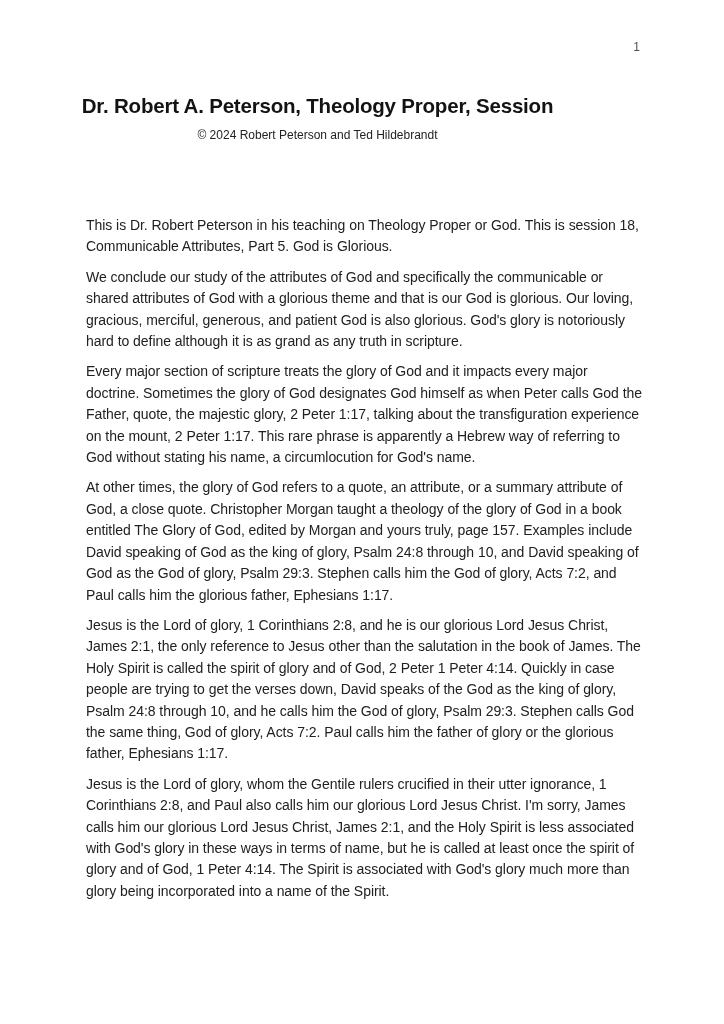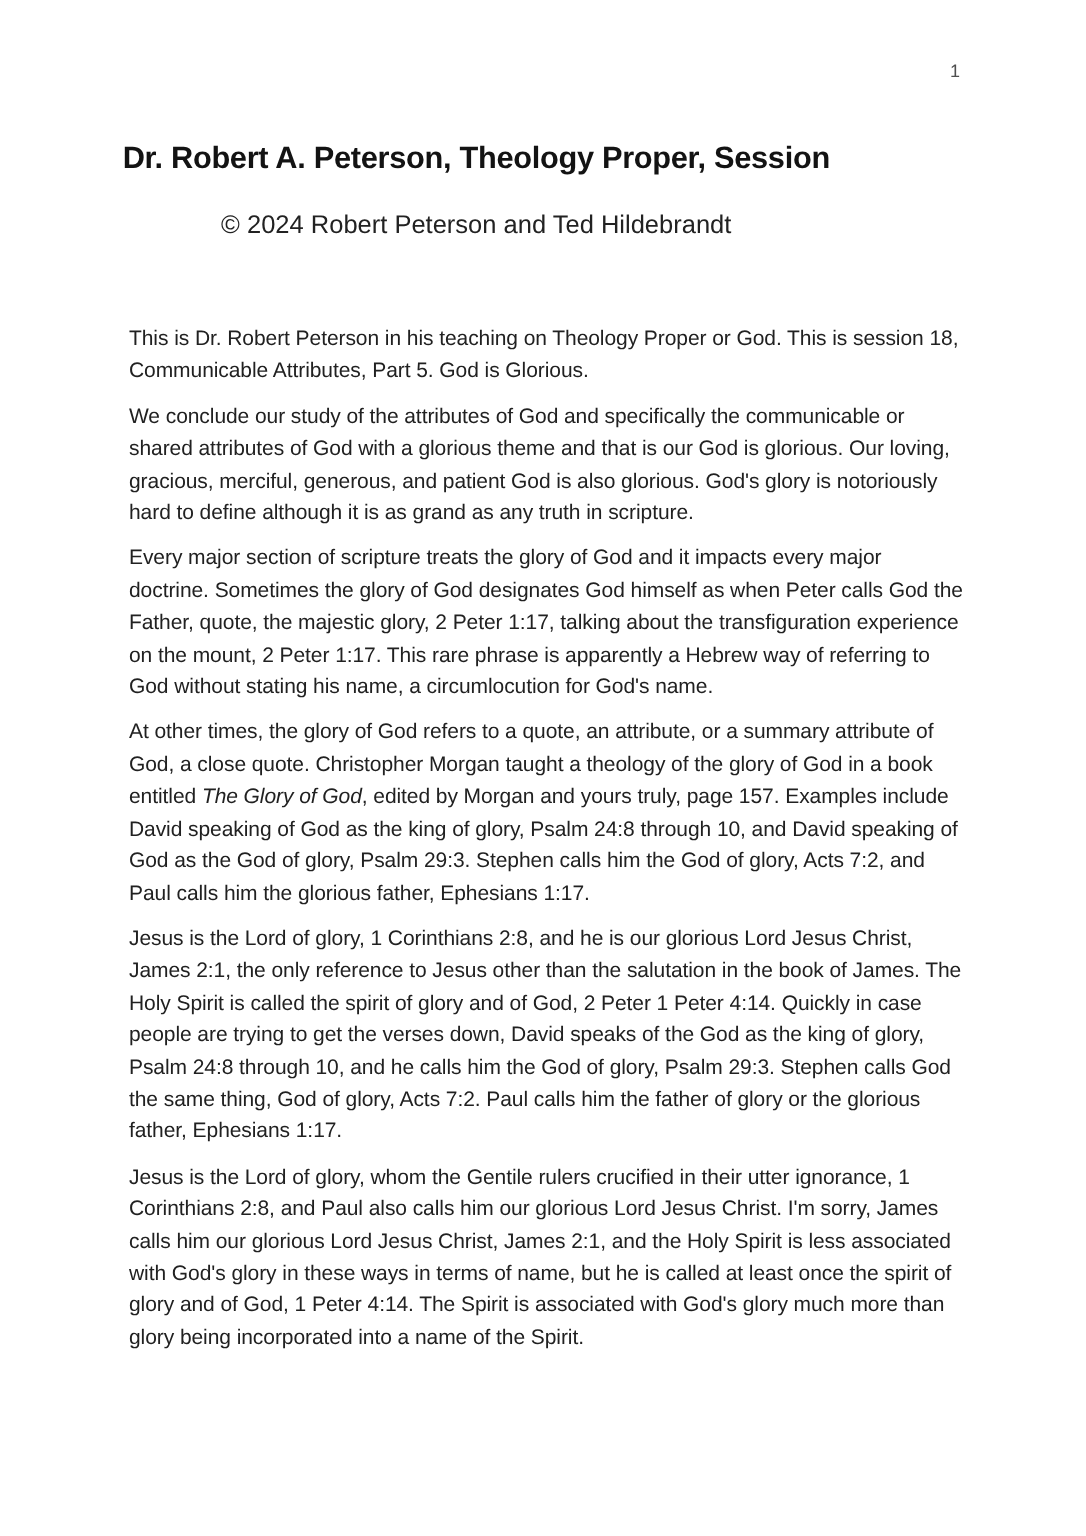--- a/index.html
+++ b/index.html
@@ -32,41 +32,40 @@
     text-align: center;
   }
   .title-line {
     font-size: 20.5px;
     font-weight: 700;
     line-height: 31.5px;
     color: #131313;
     letter-spacing: -0.2px;
   }
   .copyright-line {
-    margin-top: 18px;
-    font-size: 17px;
+    margin-top: 4px;
+    font-size: 12px;
     line-height: 19px;
     color: #222222;
   }
   .body-text {
     position: absolute;
     top: 215px;
     left: 86px;
     width: 556px;
   }
   .body-text p {
     margin: 0 0 9px 0;
     font-size: 14px;
     line-height: 21.4px;
     color: #212121;
     letter-spacing: -0.05px;
     text-align: left;
   }
   .italic {
-    font-style: italic;
   }
 </style>
 </head>
 <body>
 
 <div class="page">
 
   <div class="page-number">1</div>
 
   <div class="title-block">

